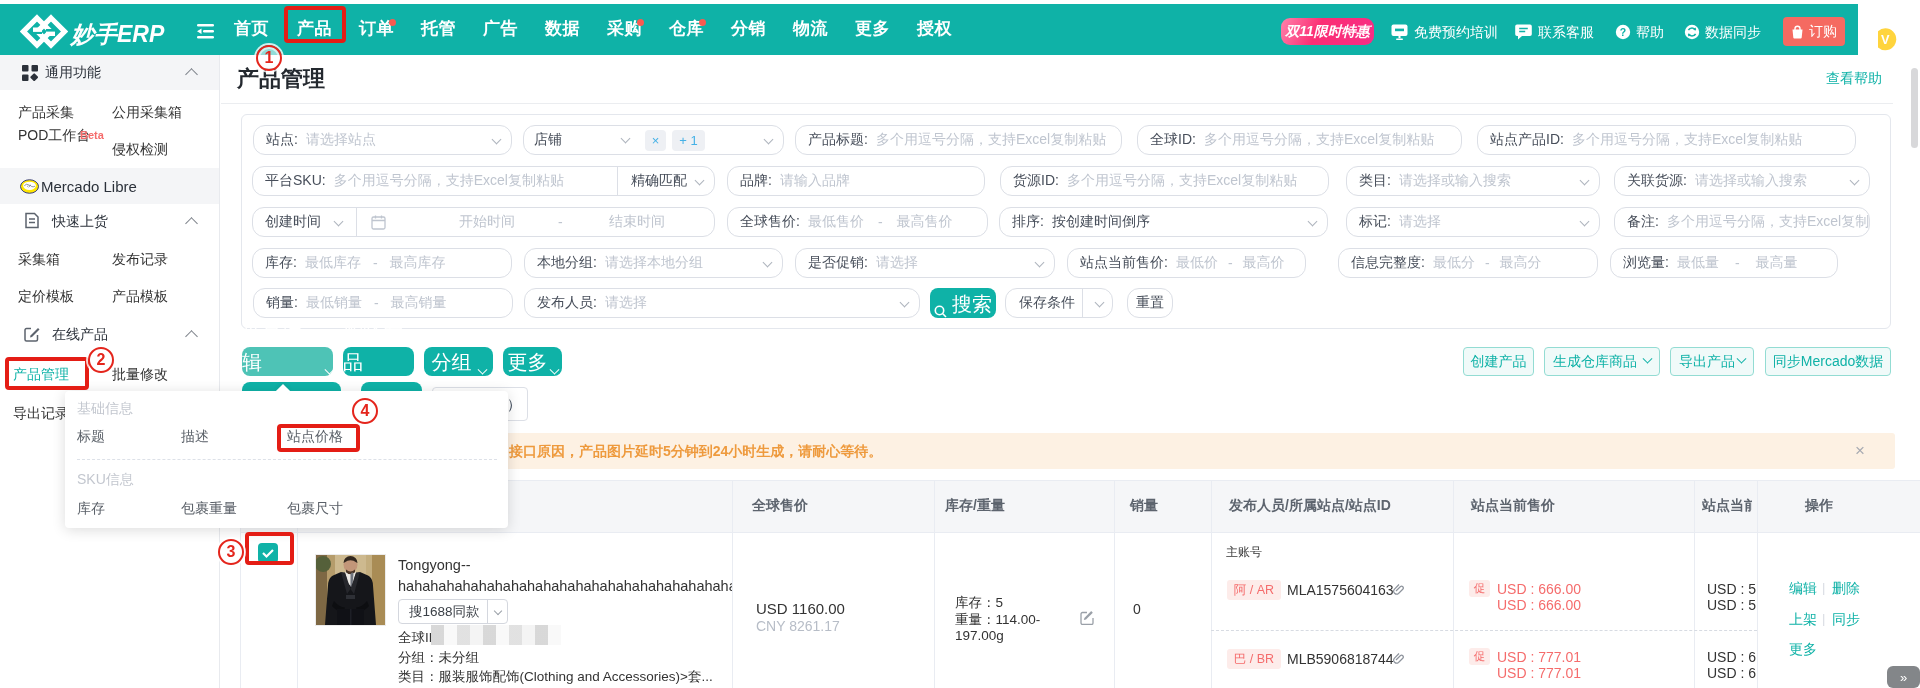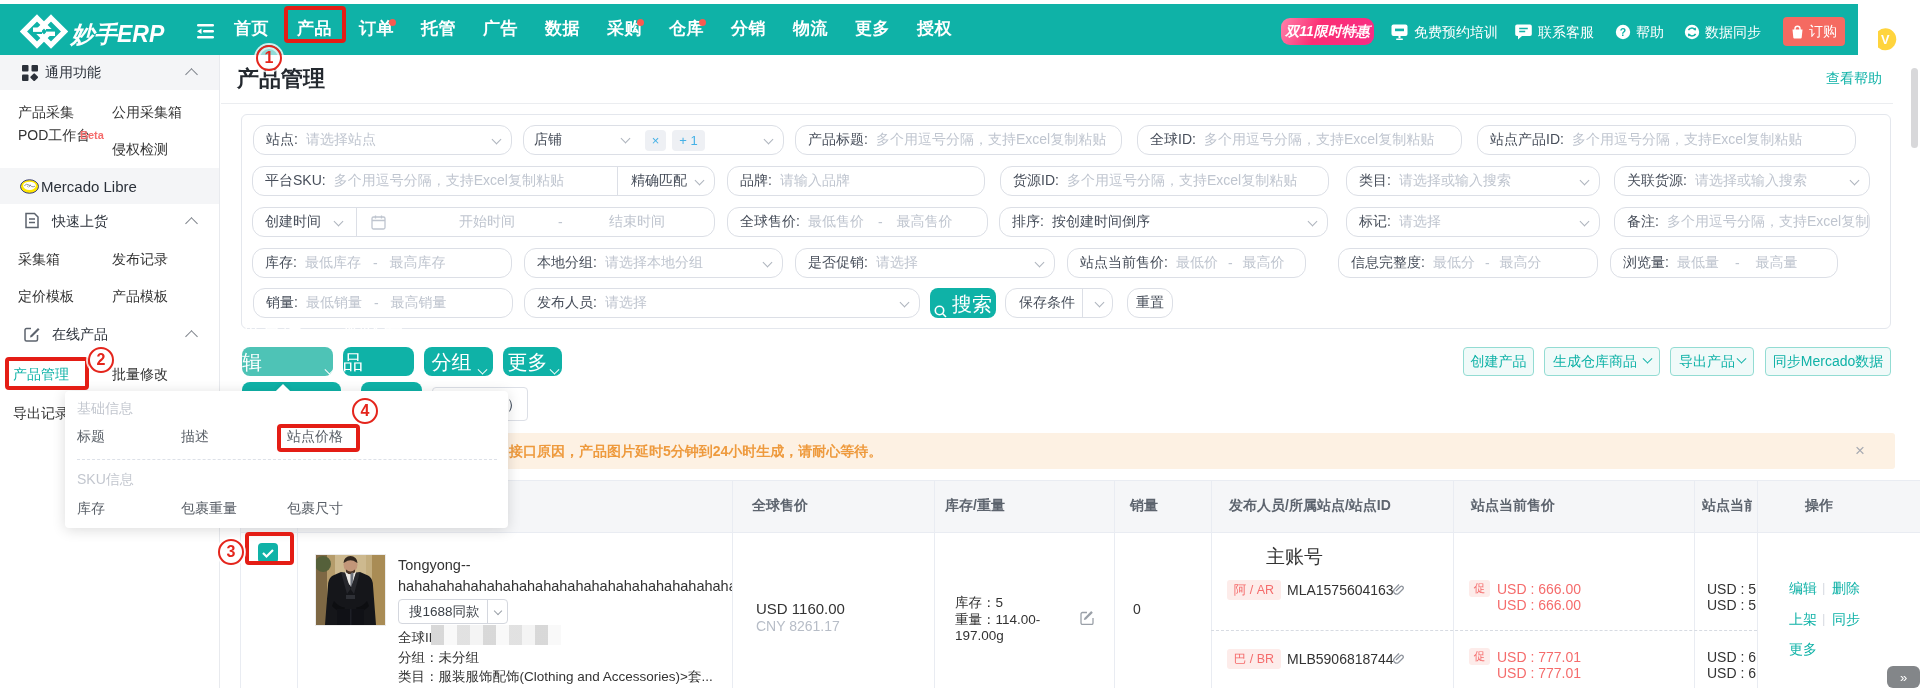--- a/index.html
+++ b/index.html
@@ -391,21 +391,21 @@
  <div class="cell" style="left:756px;top:600px;font-size:15px">USD 1160.00</div>
  <div class="cell gray" style="left:756px;top:618px;font-size:14px">CNY 8261.17</div>
  <div class="cell" style="left:955px;top:594px">库存：5</div>
  <div class="cell" style="left:955px;top:611px">重量：114.00-</div>
  <div class="cell" style="left:955px;top:628px">197.00g</div>
  <svg class="ab" style="left:1080px;top:610px" width="15" height="15" viewBox="0 0 15 15">
         <path d="M13 8 v5 a1.5 1.5 0 0 1 -1.5 1.5 h-9 a1.5 1.5 0 0 1 -1.5 -1.5 v-9 A1.5 1.5 0 0 1 2.5 2.5 H7" fill="none" stroke="#9aa0a8" stroke-width="1.3"></path>
         <path d="M6 9.5 l6.8 -6.8 l-1.6 -1.6 l-6.8 6.8 l-.6 2.2 z" fill="#9aa0a8"></path>
       </svg>
  <div class="cell" style="left:1133px;top:601px;font-size:14px">0</div>
- <div class="cell" style="left:1266px;top:544px;font-size:19px">主账号</div>
+ <div class="cell" style="left:1226px;top:544px;font-size:12px">主账号</div>
  <div class="tag" style="left:1227px;top:580px;width:54px;height:20px">阿 / AR</div>
  <div class="cell" style="left:1287px;top:582px;font-size:14px">MLA1575604163</div>
  <svg class="ab" style="left:1391px;top:583px" width="13" height="13" viewBox="0 0 13 13">
         <path d="M5 8 L9.5 3.5 a1.8 1.8 0 0 1 2.5 2.5 L7.5 10.5 a3 3 0 0 1 -4.2 -4.2 L8 1.5" fill="none" stroke="#8d939c" stroke-width="1.2"></path>
       </svg>
  <div class="ab" style="left:1211px;top:630px;width:546px;border-top:1px dashed #d7dbe2"></div>
  <div class="tag" style="left:1227px;top:649px;width:54px;height:20px">巴 / BR</div>
  <div class="cell" style="left:1287px;top:651px;font-size:14px">MLB5906818744</div>
  <svg class="ab" style="left:1391px;top:652px" width="13" height="13" viewBox="0 0 13 13">
         <path d="M5 8 L9.5 3.5 a1.8 1.8 0 0 1 2.5 2.5 L7.5 10.5 a3 3 0 0 1 -4.2 -4.2 L8 1.5" fill="none" stroke="#8d939c" stroke-width="1.2"></path>

